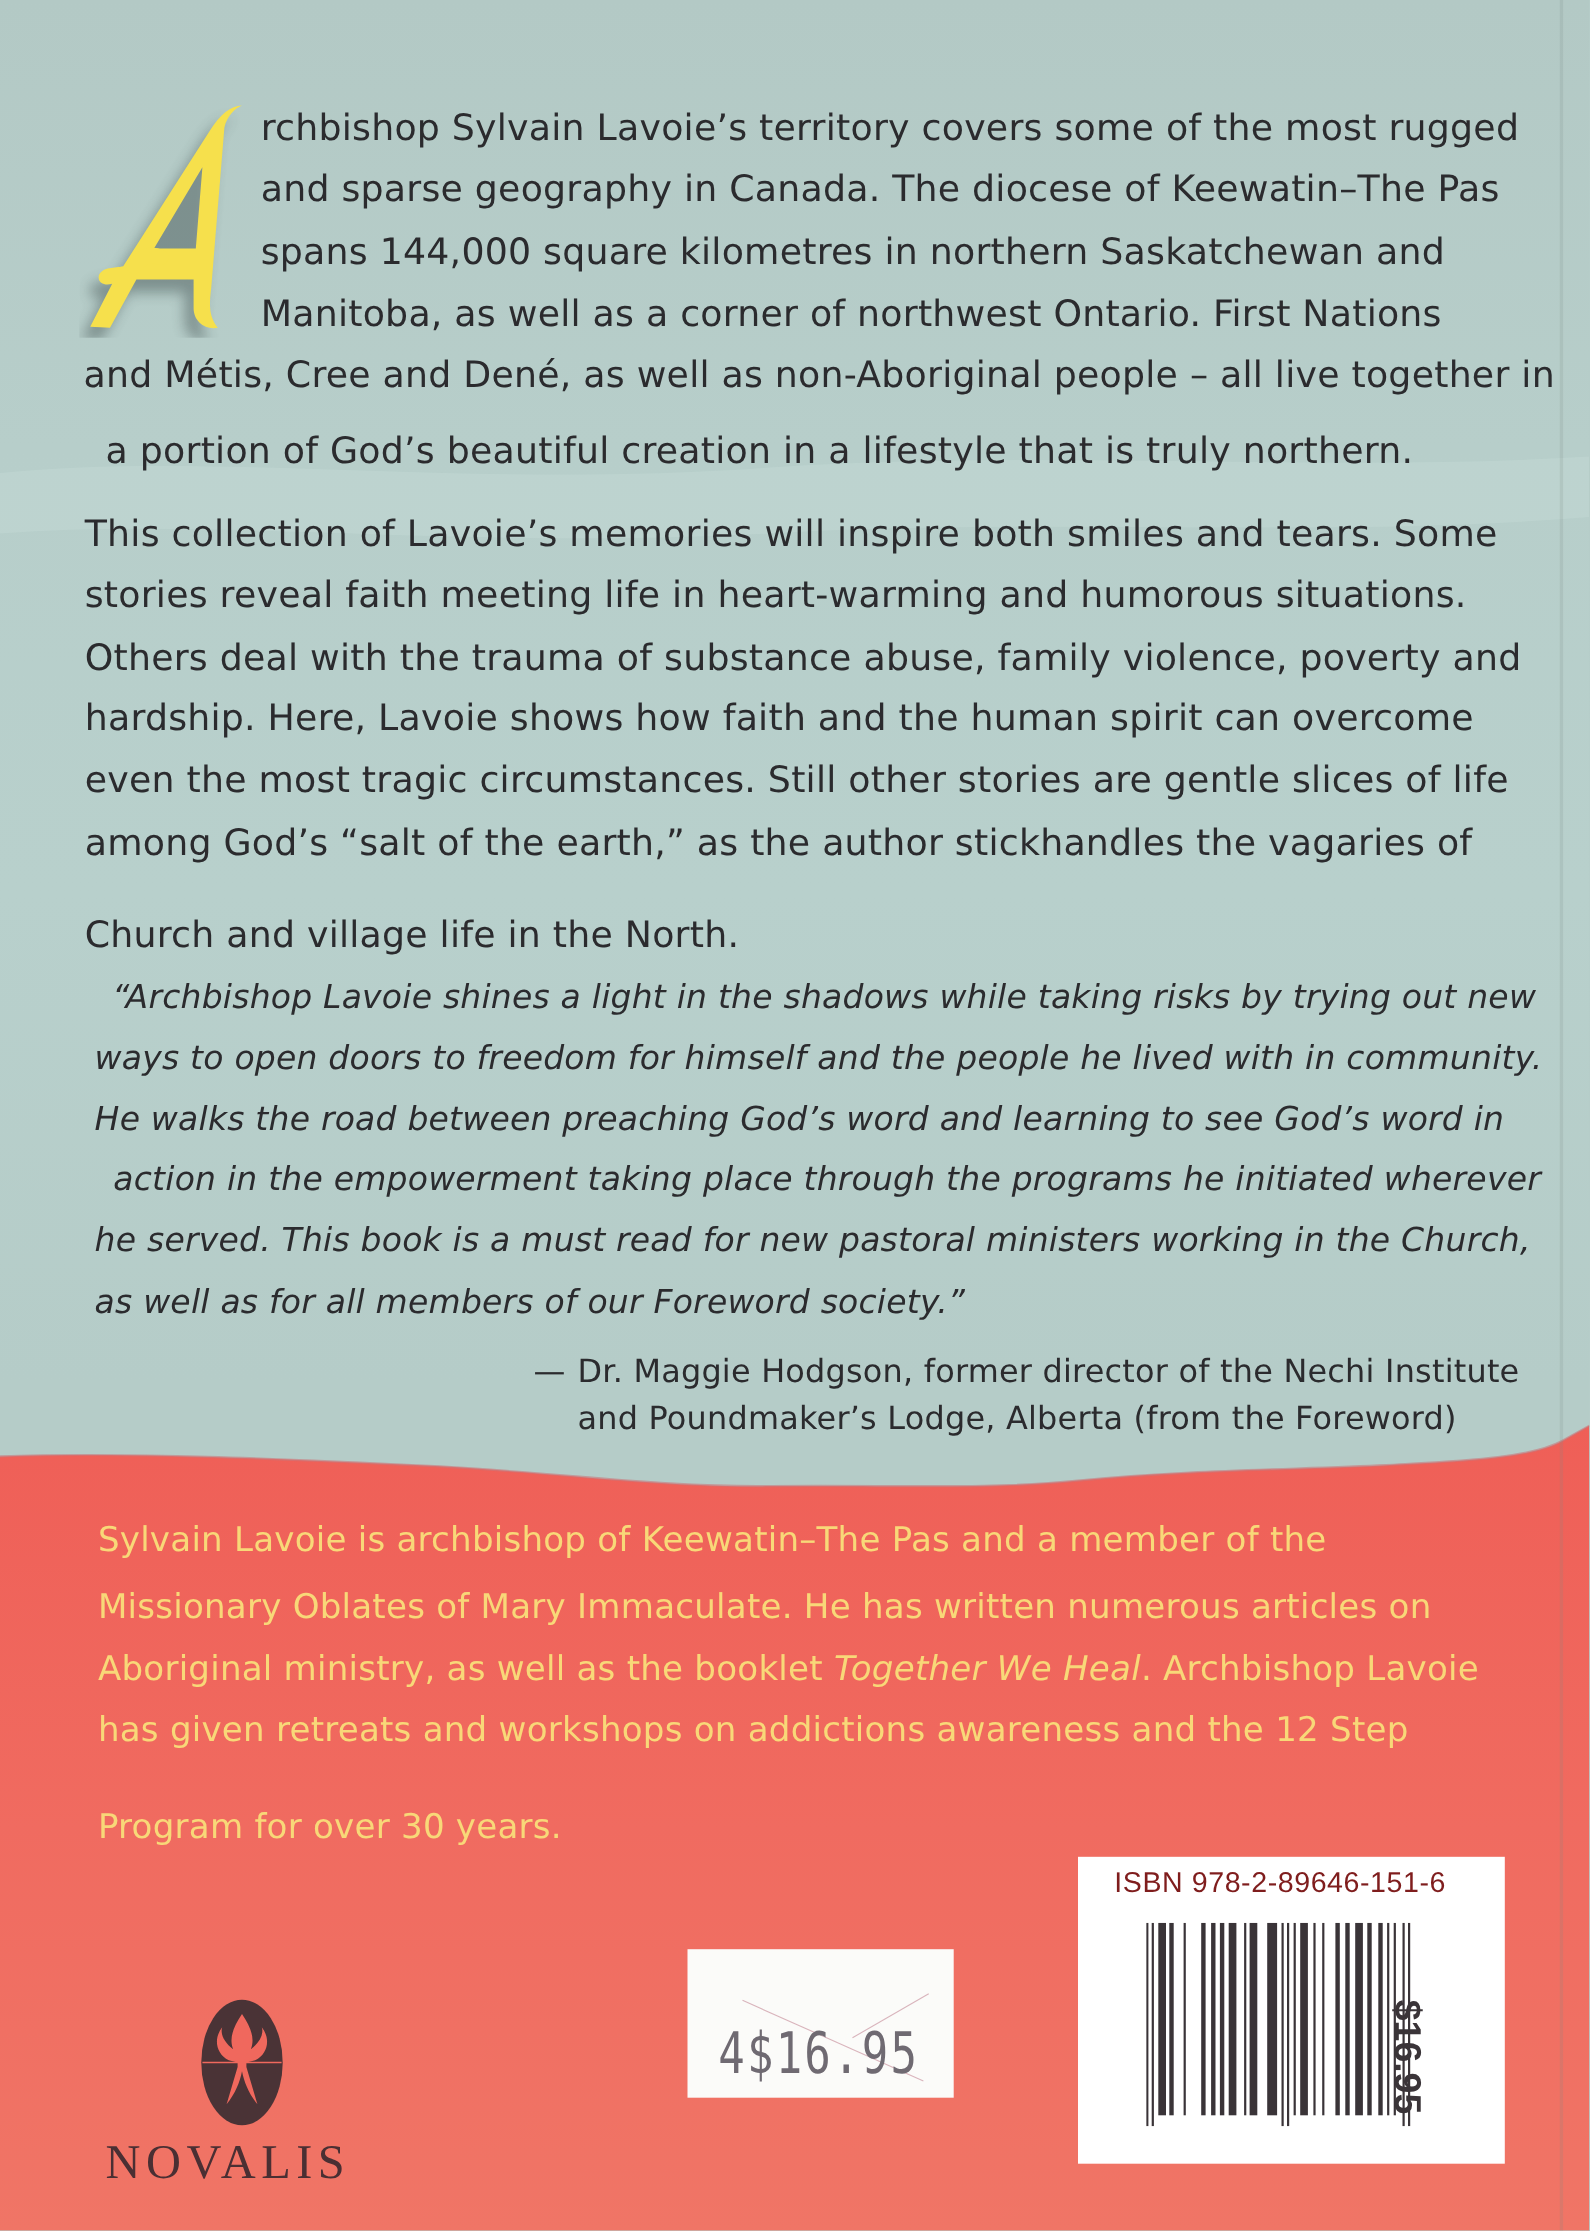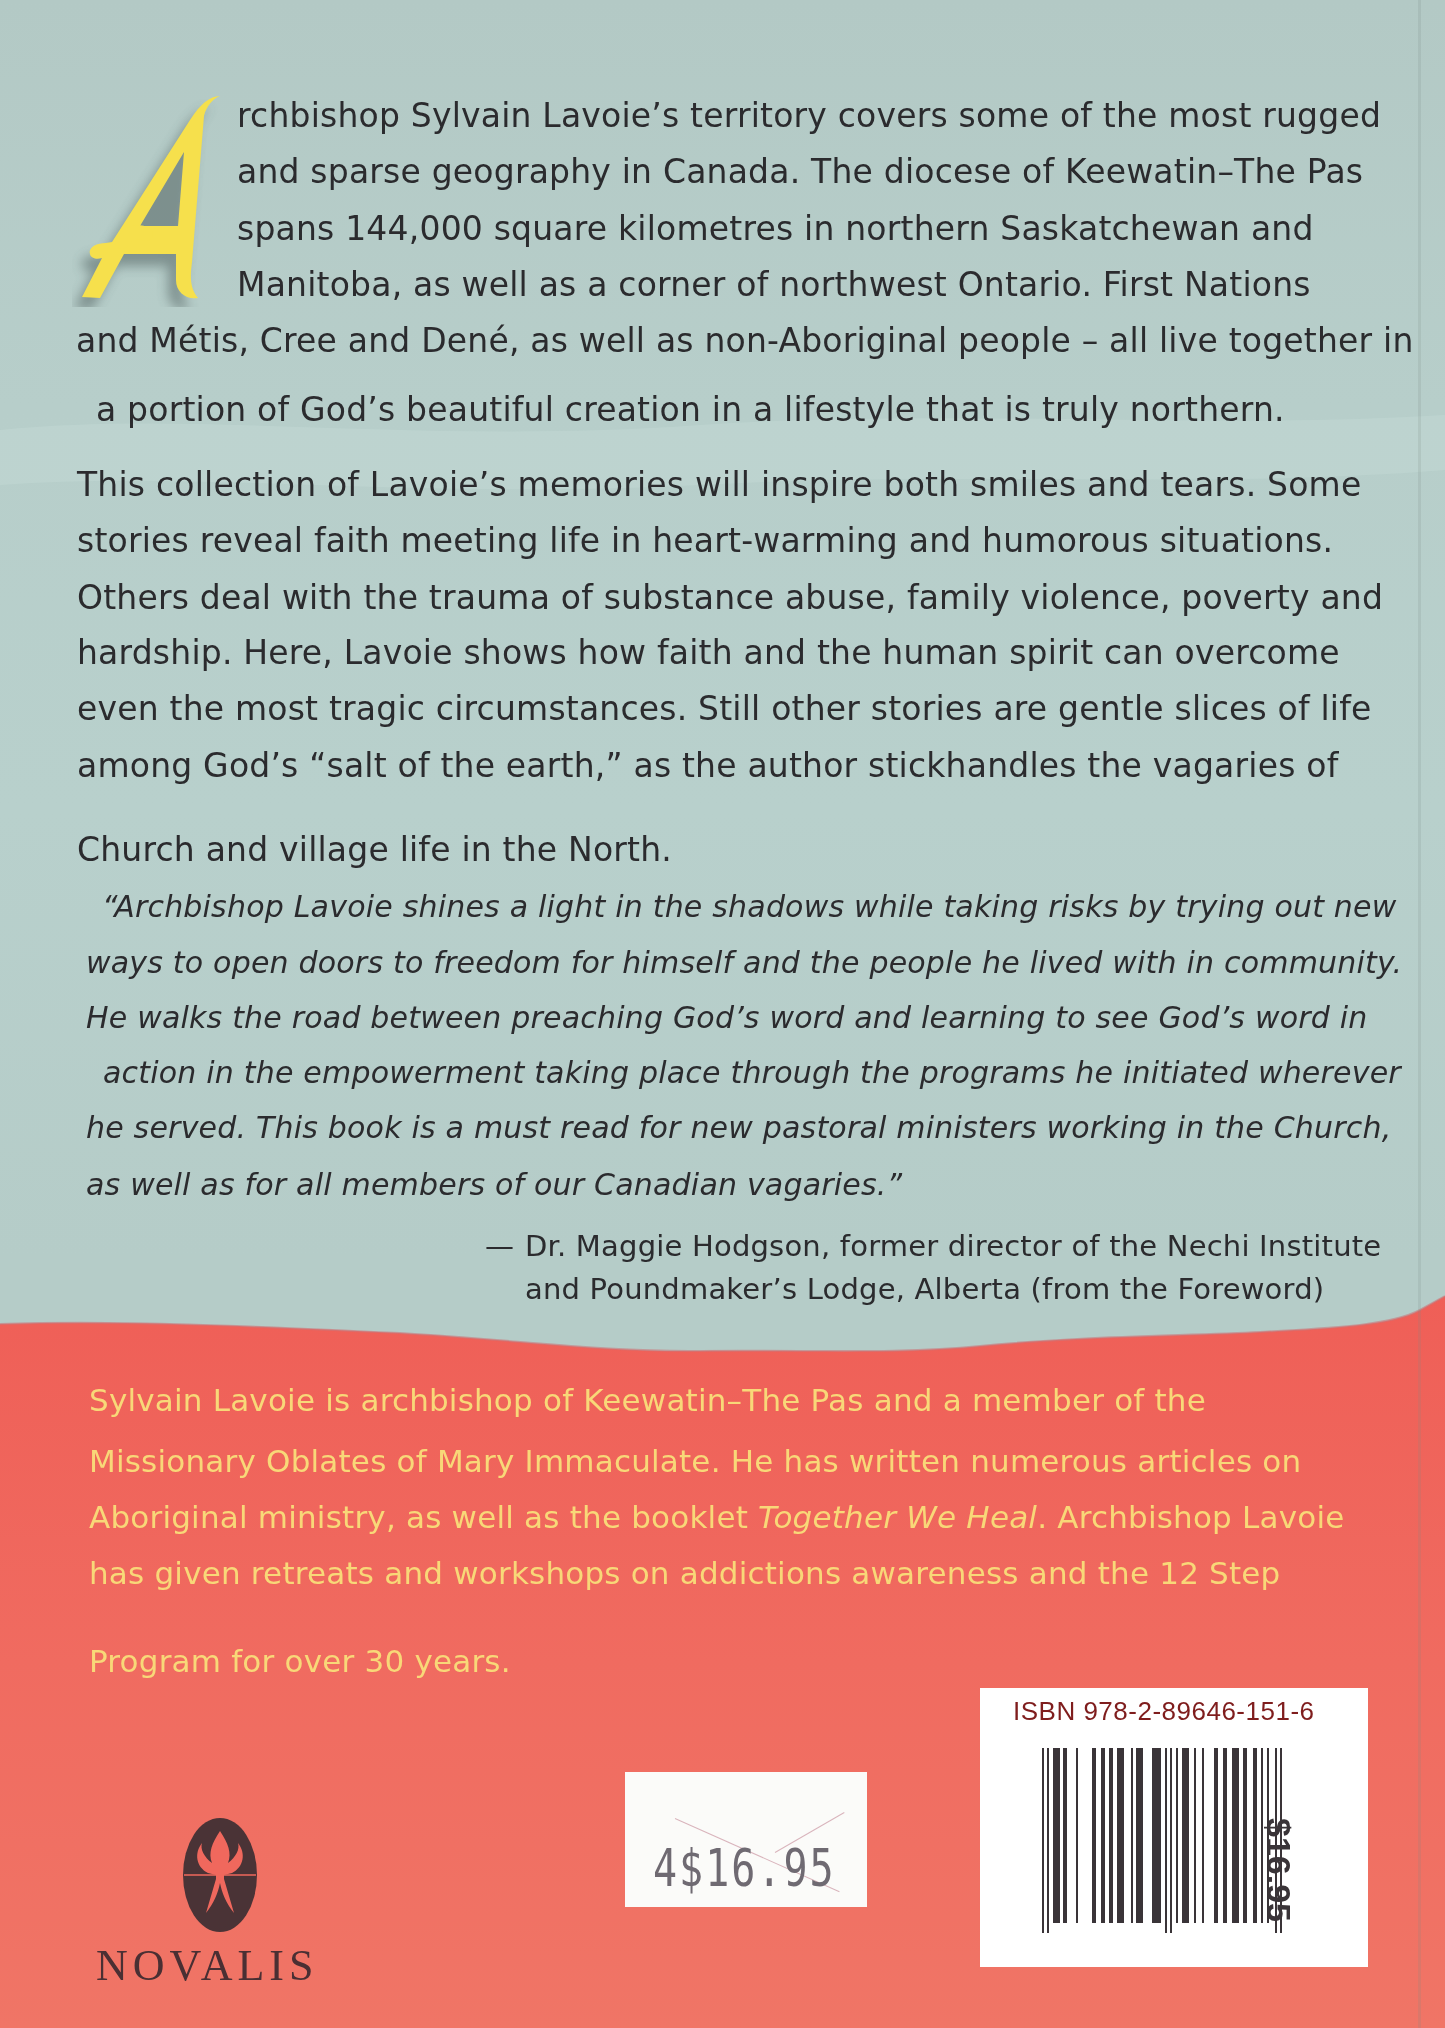--- a/index.html
+++ b/index.html
@@ -90,21 +90,21 @@
     <div class="txt p2" style="left:77px; top:746px;">among God’s “salt of the earth,” as the author stickhandles the vagaries of</div>
     <div class="txt p2" style="left:77px; top:803px;margin-top:27px;">Church and village life in the North.</div>
   </div>
 
   <div>
     <div class="txt q" style="left:86px; top:889px;margin-left:16px;">“Archbishop Lavoie shines a light in the shadows while taking risks by trying out new</div>
     <div class="txt q" style="left:86px; top:945px;">ways to open doors to freedom for himself and the people he lived with in community.</div>
     <div class="txt q" style="left:86px; top:1000px;">He walks the road between preaching God’s word and learning to see God’s word in</div>
     <div class="txt q" style="left:86px; top:1055px;margin-left:17px;">action in the empowerment taking place through the programs he initiated wherever</div>
     <div class="txt q" style="left:86px; top:1110px;">he served. This book is a must read for new pastoral ministers working in the Church,</div>
-    <div class="txt q" style="left:86px; top:1167px;">as well as for all members of our Canadian vagaries.”</div>
+    <div class="txt q" style="left:86px; top:1167px;">as well as for all members of our Foreword society.”</div>
   </div>
 
   <div>
     <div class="txt att" style="left:485px; top:1229px;">—</div>
     <div class="txt att" style="left:525px; top:1229px;">Dr. Maggie Hodgson, former director of the Nechi Institute</div>
     <div class="txt att" style="left:525px; top:1272px;">and Poundmaker’s Lodge, Alberta (from the Foreword)</div>
   </div>
 
   <div>
     <div class="txt red-txt" style="left:89px; top:1382px;">Sylvain Lavoie is archbishop of Keewatin–The Pas and a member of the</div>

